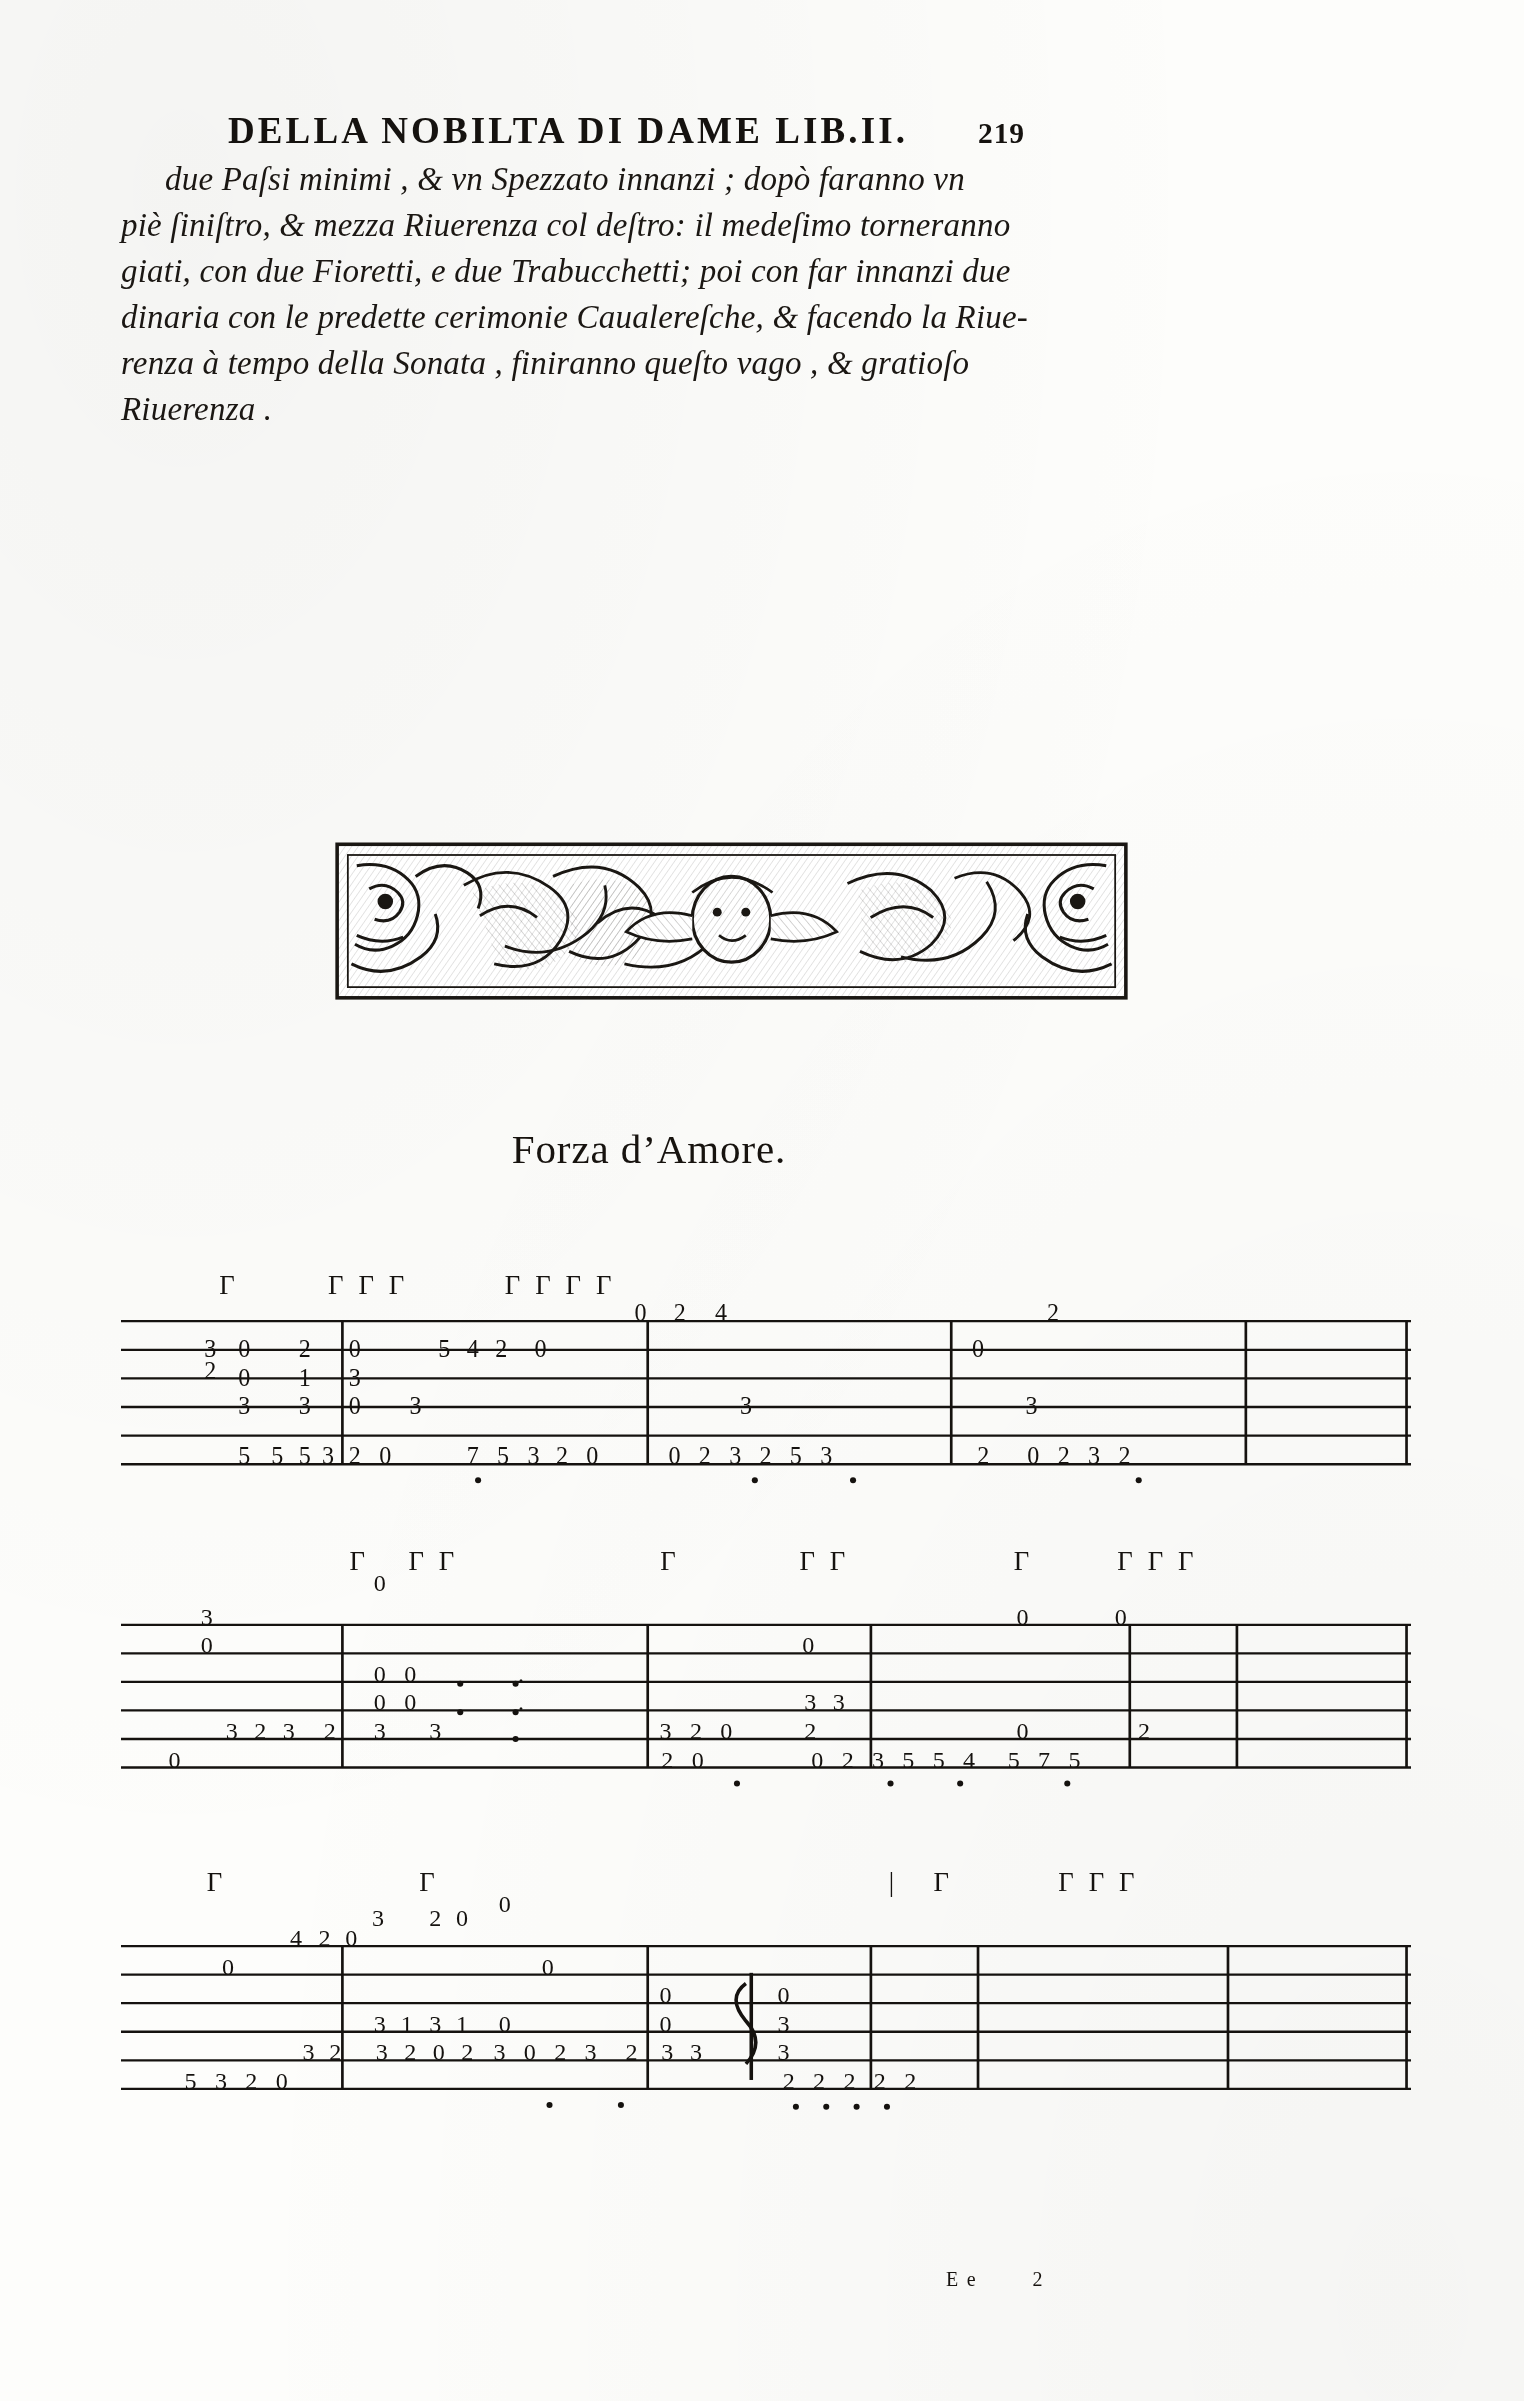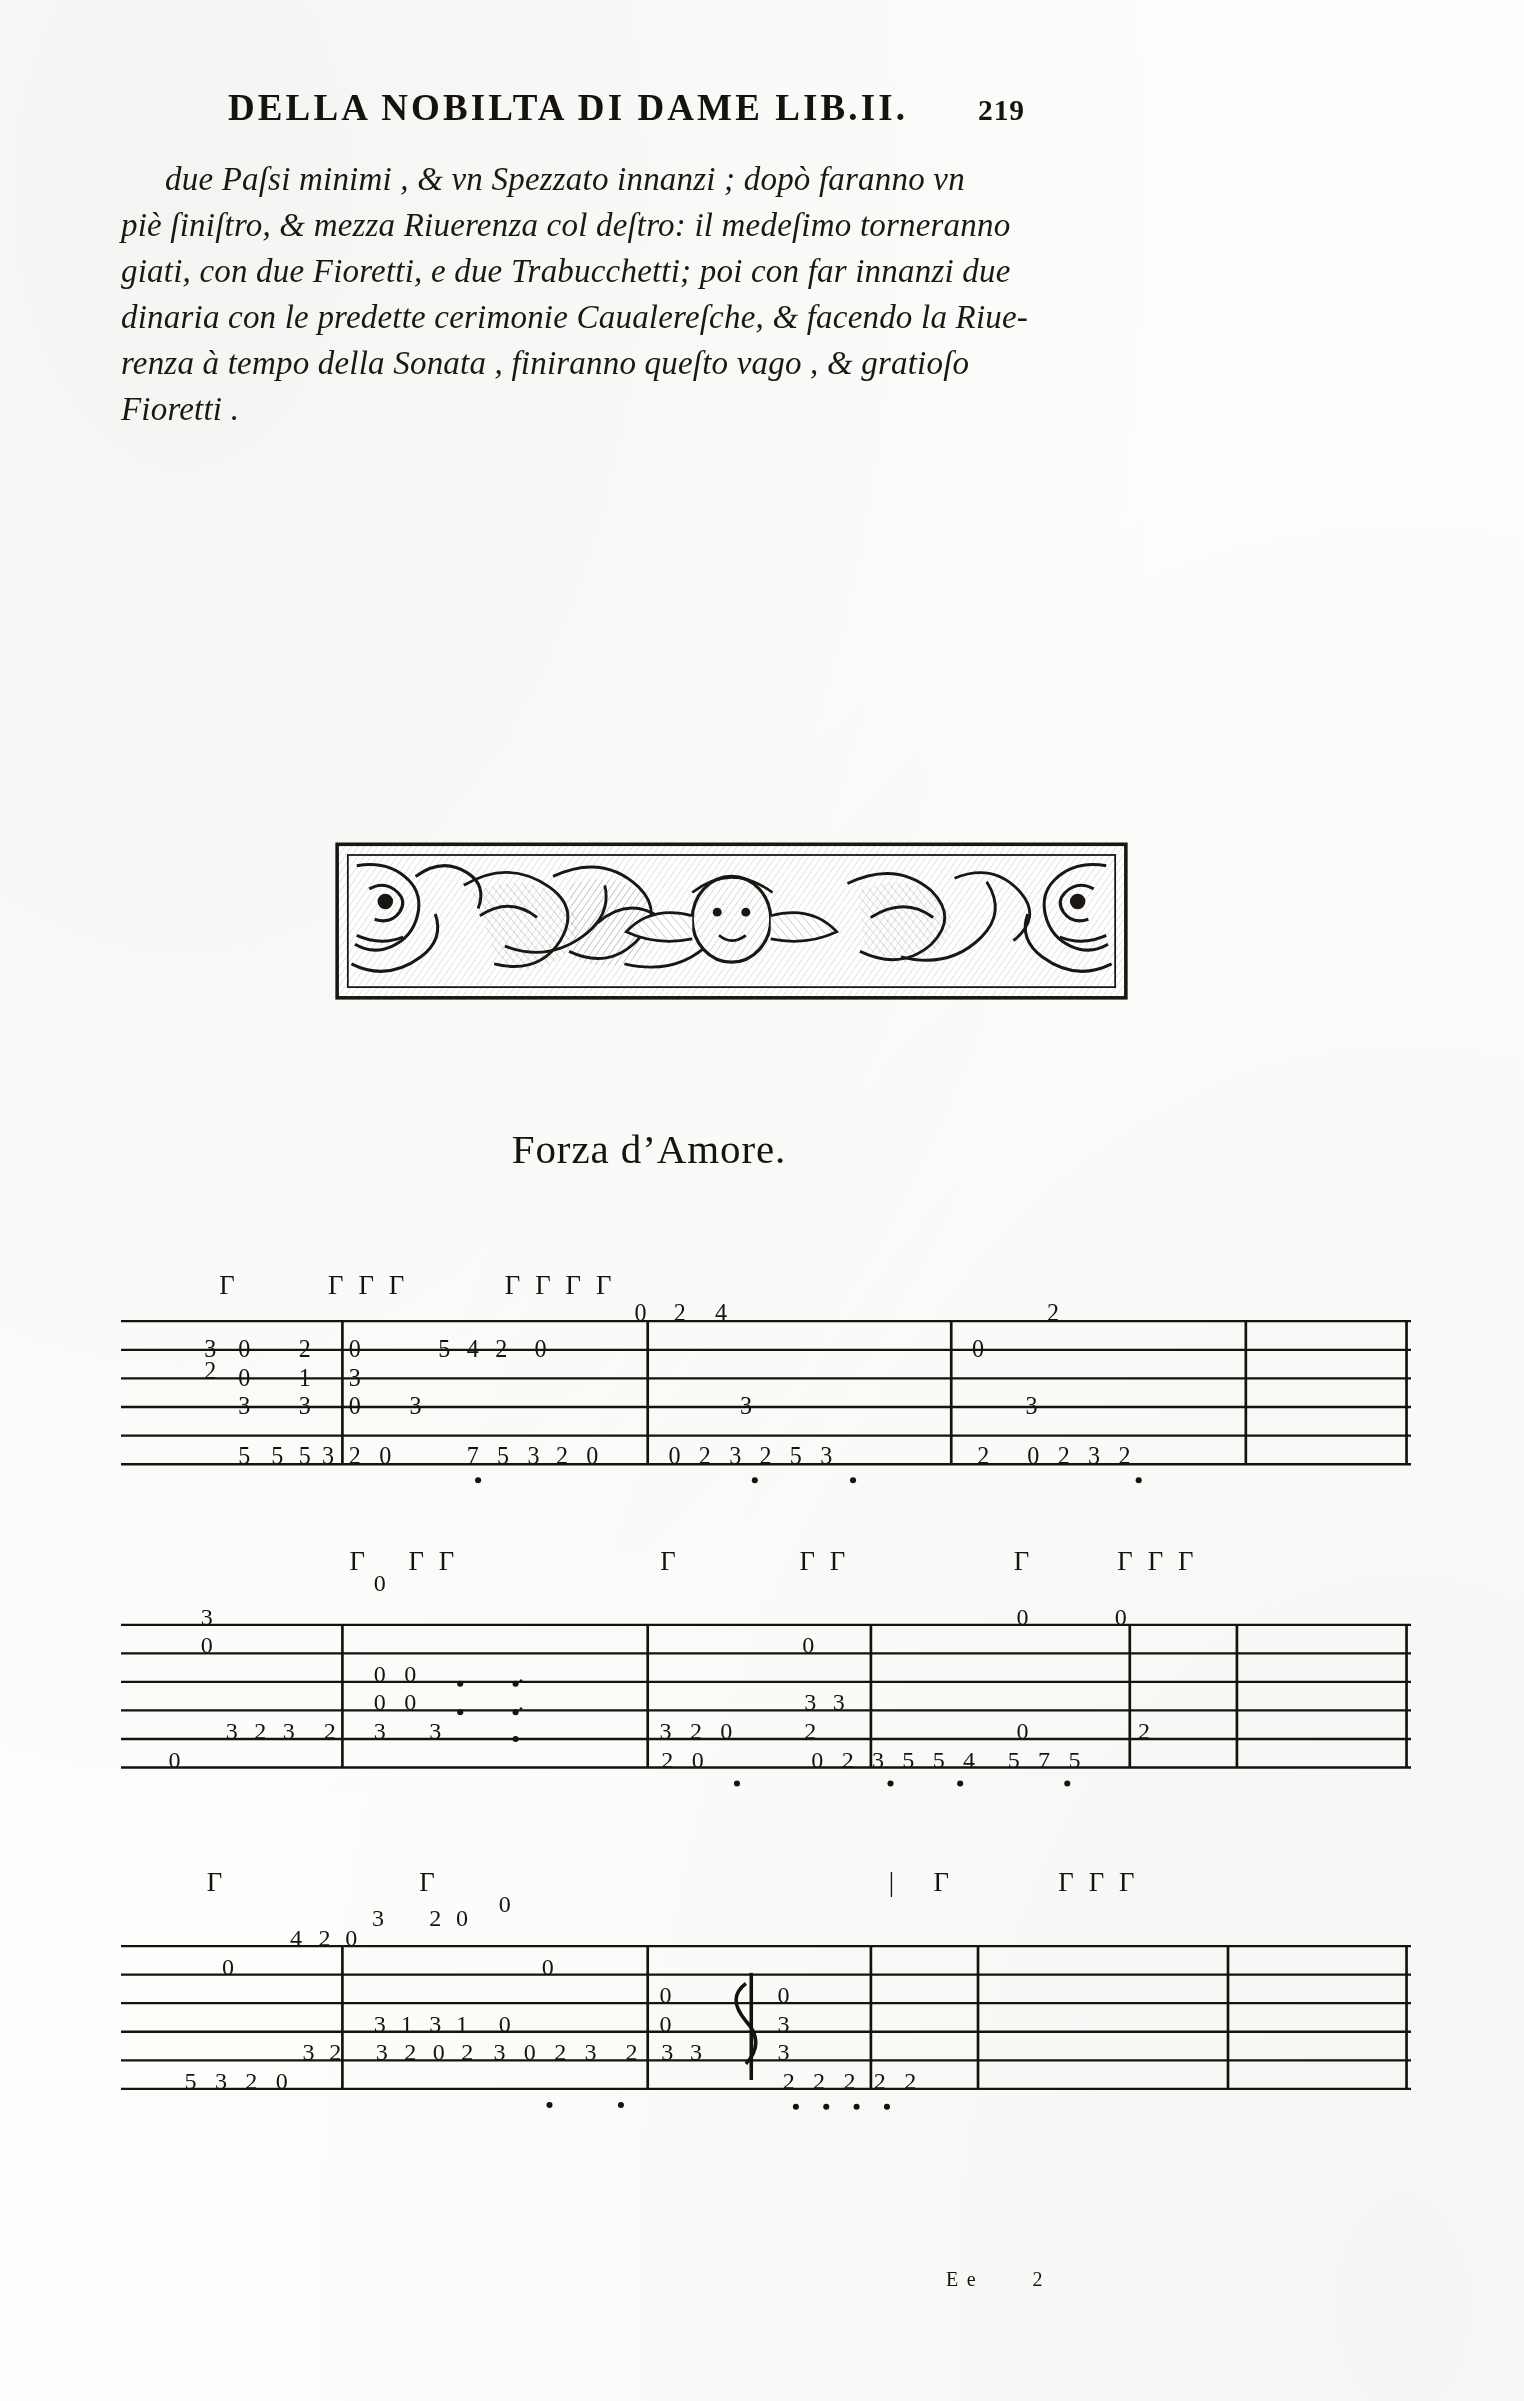--- a/index.html
+++ b/index.html
@@ -50,20 +50,21 @@
     align-items: baseline;
     justify-content: flex-start;
   }
   .head-title {
     font-family: "Liberation Serif", serif;
     font-weight: bold;
     font-size: 37px;
     letter-spacing: 3.1px;
     white-space: nowrap;
     color: #15120f;
+    margin-top: 23px;
   }
   .head-page {
     margin-left: 70px;
     font-family: "Liberation Serif", serif;
     font-weight: bold;
     font-size: 29.5px;
     letter-spacing: 0.9px;
     color: #15120f;
   }
 
@@ -161,21 +162,21 @@
     <span class="head-title">DELLA NOBILTA DI DAME LIB.II.</span>
     <span class="head-page">219</span>
   </div>
 
   <div class="body-text">
     <div class="line">due Paſsi minimi , &amp; vn Spezzato innanzi ; dopò faranno vn</div>
     <div class="line">piè ſiniſtro, &amp; mezza Riuerenza col deſtro: il medeſimo torneranno</div>
     <div class="line">giati, con due Fioretti, e due Trabucchetti; poi con far innanzi due</div>
     <div class="line">dinaria con le predette cerimonie Caualereſche, &amp; facendo la Riue-</div>
     <div class="line">renza à tempo della Sonata , finiranno queſto vago , &amp; gratioſo</div>
-    <div class="line">Fioretti .</div>
+    <div class="line">Riuerenza .</div>
   </div>
 
   <div class="ornament">
     <svg viewBox="0 0 900 205" preserveAspectRatio="none" aria-hidden="true">
       <defs>
         <pattern id="hatch" width="6" height="6" patternUnits="userSpaceOnUse" patternTransform="rotate(35)">
           <line x1="0" y1="0" x2="0" y2="6" stroke="#1a1713" stroke-width="1.6"></line>
         </pattern>
         <pattern id="hatch2" width="7" height="7" patternUnits="userSpaceOnUse" patternTransform="rotate(-40)">
           <line x1="0" y1="0" x2="0" y2="7" stroke="#1a1713" stroke-width="1.4"></line>

